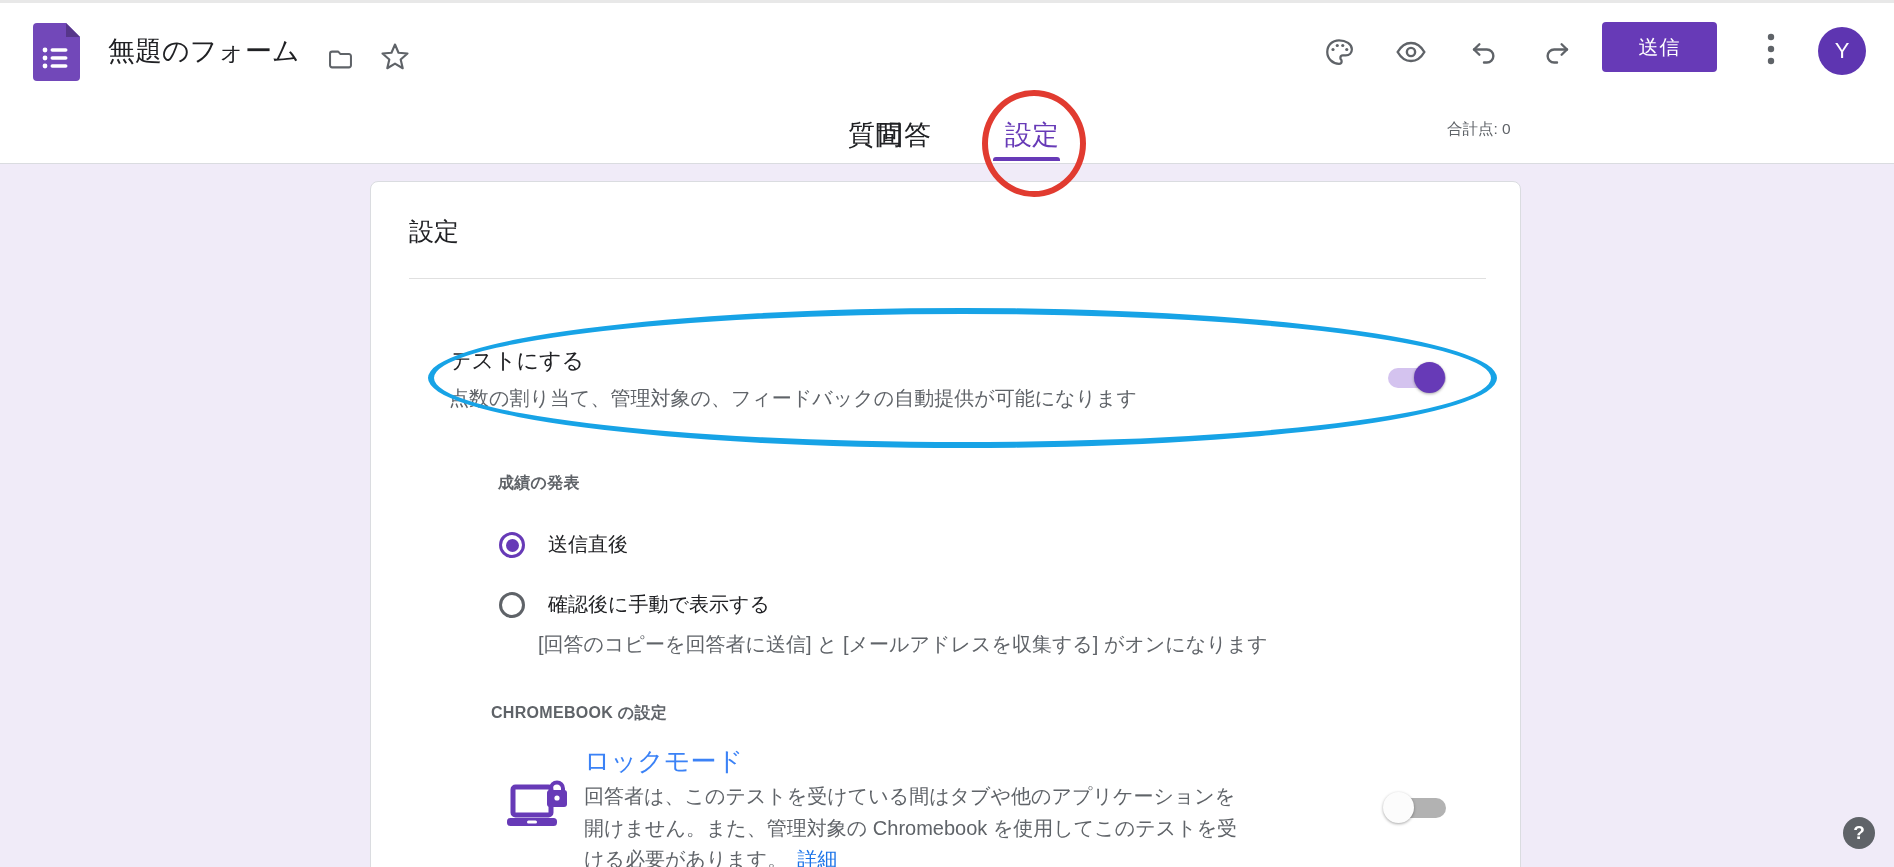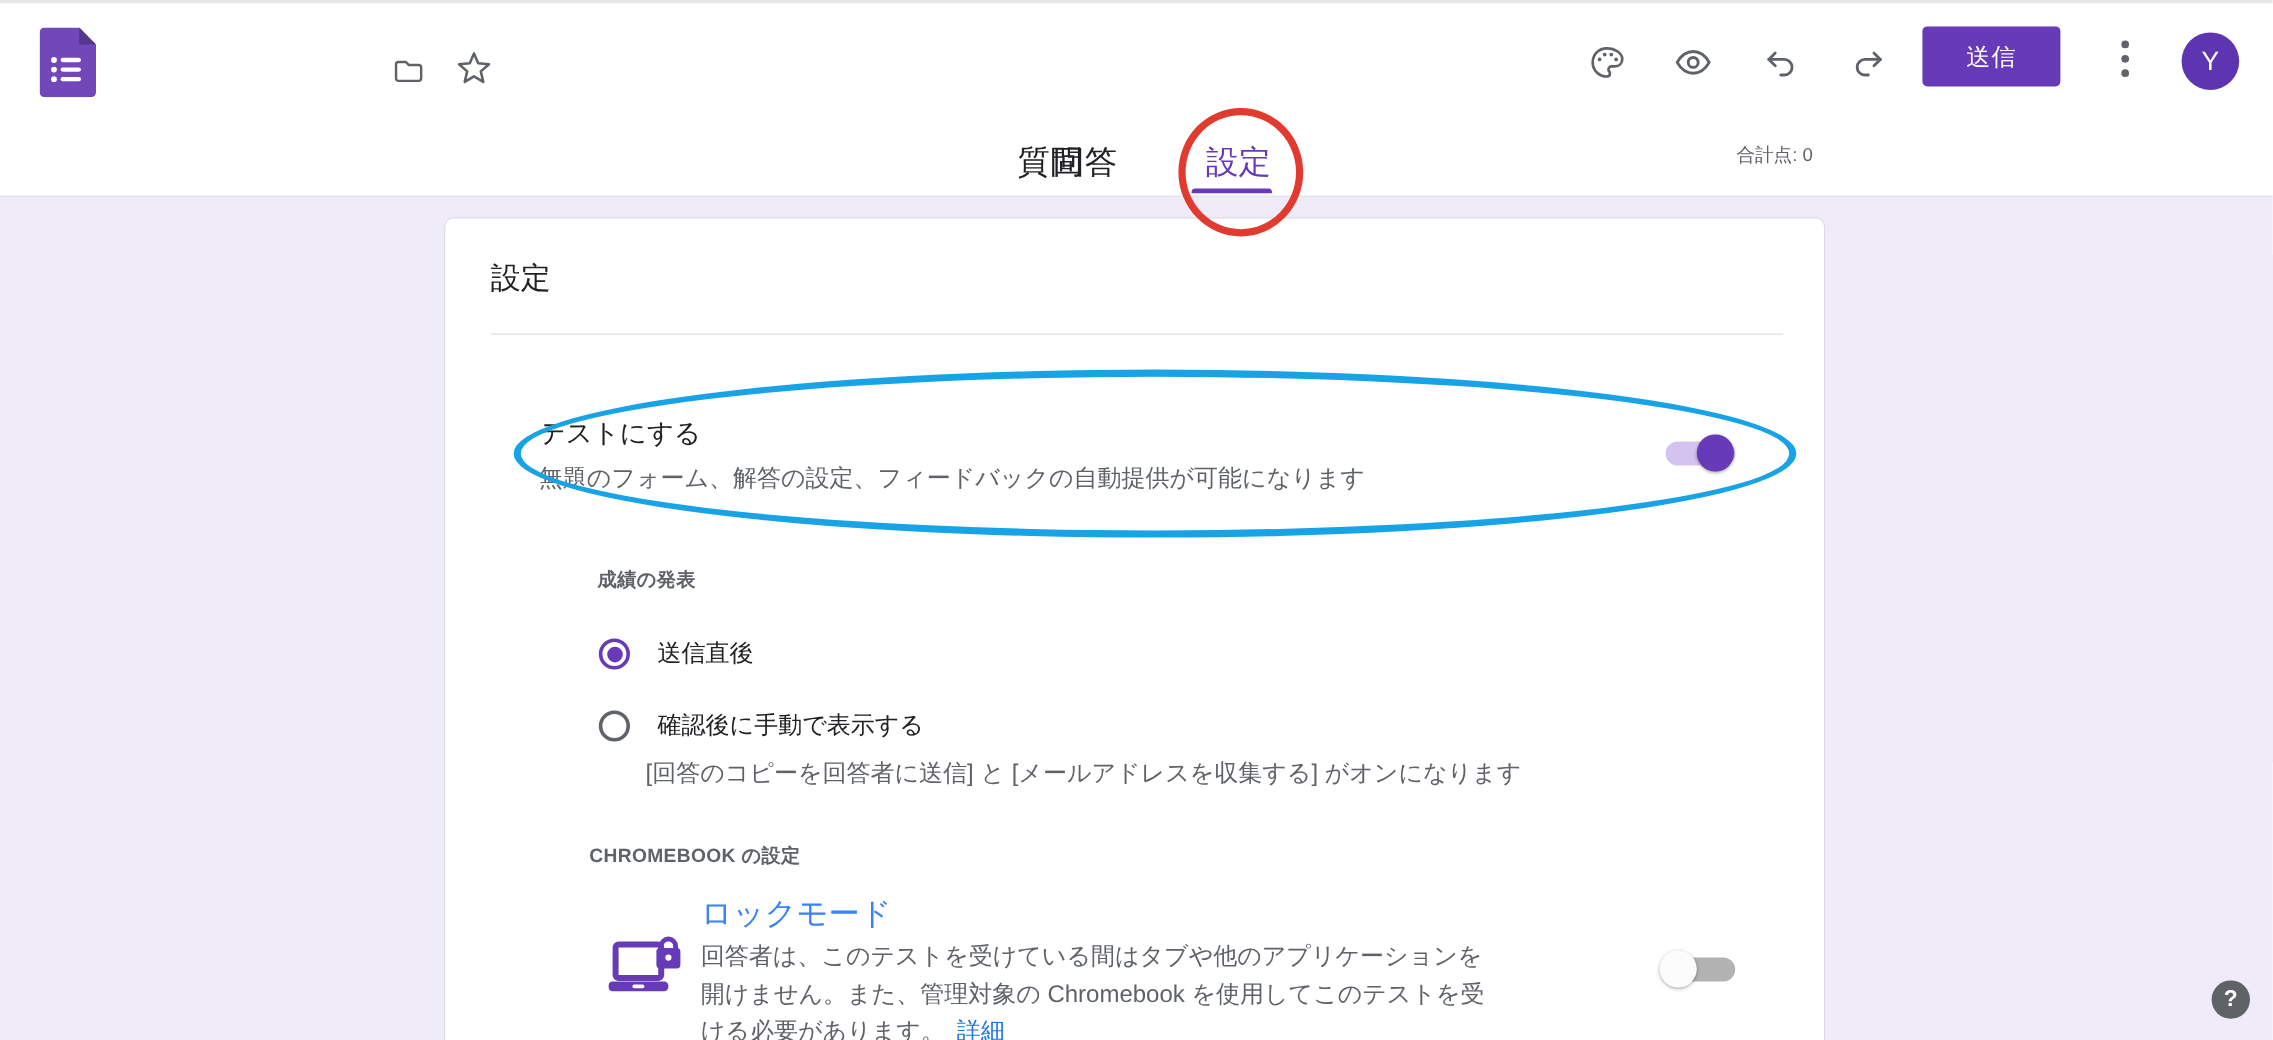--- a/index.html
+++ b/index.html
@@ -89,20 +89,21 @@
         <path d="M33 0 l14 14 h-14 Z" fill="#56368A"></path>
         <circle cx="12" cy="27" r="2.4" fill="#ffffff"></circle>
         <circle cx="12" cy="35" r="2.4" fill="#ffffff"></circle>
         <circle cx="12" cy="43" r="2.4" fill="#ffffff"></circle>
         <rect x="17.5" y="25.2" width="17" height="3.6" rx="1.8" fill="#ffffff"></rect>
         <rect x="17.5" y="33.2" width="17" height="3.6" rx="1.8" fill="#ffffff"></rect>
         <rect x="17.5" y="41.2" width="17" height="3.6" rx="1.8" fill="#ffffff"></rect>
       </svg>
     </div>
 
+    <div class="abs" id="form-title">無題のフォーム</div>
 
     <div class="abs hdr-icon" style="left:324px;top:40px;">
       <svg width="27" height="27" viewBox="0 0 24 24" fill="none" stroke="#5f6368" stroke-width="1.8" stroke-linejoin="round">
         <path d="M10 5 H4.5 a1.8 1.8 0 0 0 -1.8 1.8 V17.2 a1.8 1.8 0 0 0 1.8 1.8 H19.5 a1.8 1.8 0 0 0 1.8 -1.8 V9 a1.8 1.8 0 0 0 -1.8 -1.8 H12 L10 5 Z"></path>
       </svg>
     </div>
 
     <div class="abs hdr-icon" style="left:379px;top:38px;">
       <svg width="30" height="30" viewBox="0 0 24 24" fill="none" stroke="#5f6368" stroke-width="1.7" stroke-linejoin="round">
         <path d="M12 17.27 L18.18 21 l-1.64-7.03 L22 9.24 l-7.19-.61 L12 2 9.19 8.63 2 9.24 l5.46 4.73 L5.82 21 Z"></path>
@@ -159,21 +160,21 @@
     <div class="abs" id="total-points">合計点: 0</div>
   </div>
 
   <div class="abs" id="content">
     <div class="abs" id="card">
 
       <div class="abs" id="settings-heading">設定</div>
       <div class="abs" id="card-divider"></div>
 
       <div class="abs" id="quiz-title">テストにする</div>
-      <div class="abs" id="quiz-desc">無題のフォーム、解答の設定、フィードバックの自動提供が可能になります</div>
+      <div class="abs" id="quiz-desc">点数の割り当て、管理対象の、フィードバックの自動提供が可能になります</div>
       <div class="abs toggle-track" id="quiz-toggle-track"></div>
       <div class="abs toggle-thumb" id="quiz-toggle-thumb"></div>
 
       <div class="abs section-label" id="grades-label">成績の発表</div>
 
       <div class="abs radio" id="radio-immediate">
         <div class="dot"></div>
       </div>
       <div class="abs radio-label" id="radio-immediate-label">送信直後</div>
 

